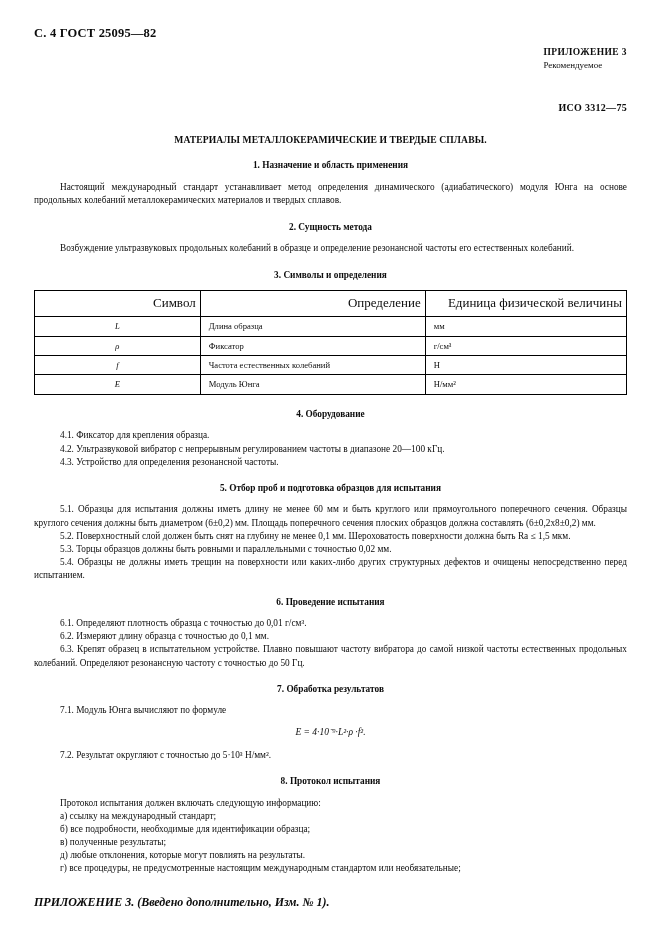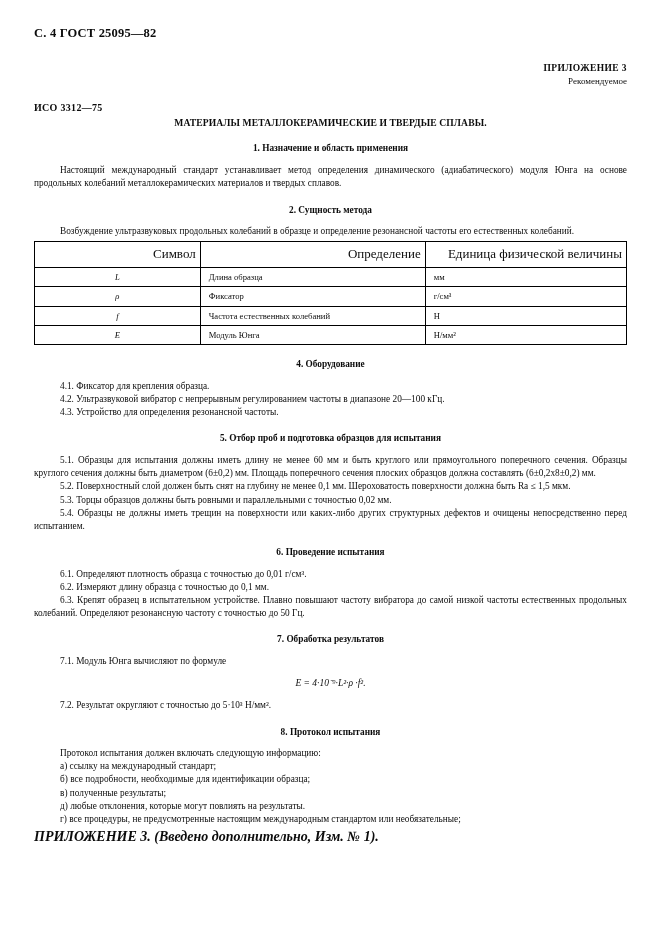--- a/index.html
+++ b/index.html
@@ -24,44 +24,43 @@
   }
   .header-line {
     font-family: "Liberation Serif", serif;
     font-size: 12.5px;
     font-weight: bold;
     letter-spacing: 0.2px;
   }
   .appendix-block {
     position: absolute;
     right: 34px;
-    top: 62px;
-    text-align: right;
+    top: 46px;
     line-height: 1.35;
     margin-left: 8px;
   }
   .appendix-title {
     font-size: 9.5px;
     font-weight: bold;
     letter-spacing: 0.4px;
   }
   .appendix-sub {
     font-size: 9px;
   }
   .doc-body {
     margin-top: 60px;
     font-size: 9.3px;
     line-height: 1.45;
   }
   .std-code {
-    text-align: left;
+    text-align: right;
     font-weight: bold;
     font-size: 10px;
     letter-spacing: 0.3px;
-    margin-bottom: 1px;
+    margin-bottom: 18px;
   }
   .doc-title {
     text-align: center;
     font-weight: bold;
     font-size: 9.6px;
     line-height: 1.35;
     letter-spacing: 0.1px;
   }
   .section-head {
     text-align: center;
@@ -109,22 +108,22 @@
     font-style: italic;
   }
   .list-lines p {
     margin: 0;
     text-indent: 26px;
     text-align: justify;
   }
   .final-italic {
     font-style: italic;
     font-weight: bold;
-    font-size: 14px;
-    margin-top: 1px;
+    font-size: 12px;
+    margin-top: 18px;
   }
   .tight { line-height: 1.42; }
 </style>
 </head>
 <body>
 
 <div class="page">
 
   <div class="header-line">С. 4 ГОСТ 25095—82</div>
 
@@ -139,20 +138,21 @@
     <div class="doc-title">
       <div>МАТЕРИАЛЫ МЕТАЛЛОКЕРАМИЧЕСКИЕ И ТВЕРДЫЕ СПЛАВЫ.</div>
     </div>
 
     <div class="section-head">1. Назначение и область применения</div>
     <p class="para">Настоящий международный стандарт устанавливает метод определения динамического (адиабатического) модуля Юнга на основе продольных колебаний металлокерамических материалов и твердых сплавов.</p>
 
     <div class="section-head">2. Сущность метода</div>
     <p class="para">Возбуждение ультразвуковых продольных колебаний в образце и определение резонансной частоты его естественных колебаний.</p>
 
+    <div class="section-head">3. Символы и определения</div>
 
     <table class="sym">
       <thead>
         <tr>
           <th>Символ</th>
           <th>Определение</th>
           <th>Единица физической величины</th>
         </tr>
       </thead>
       <tbody>

